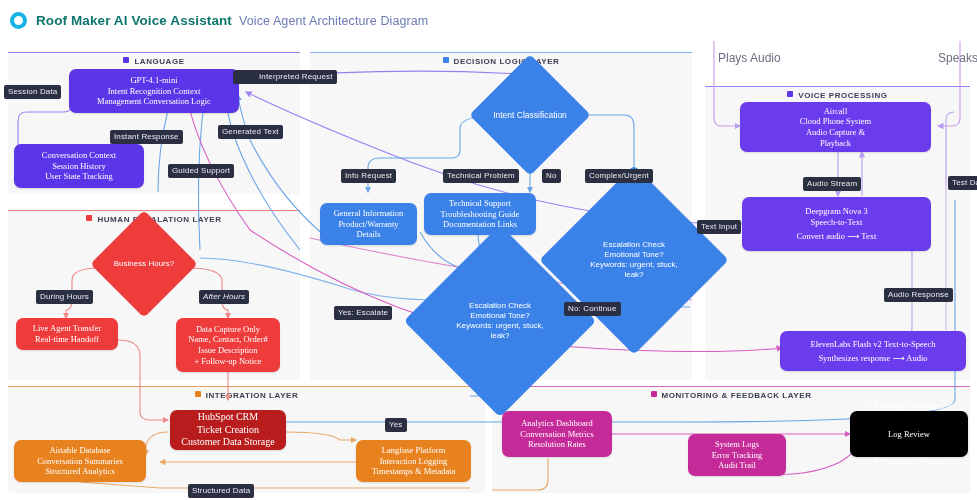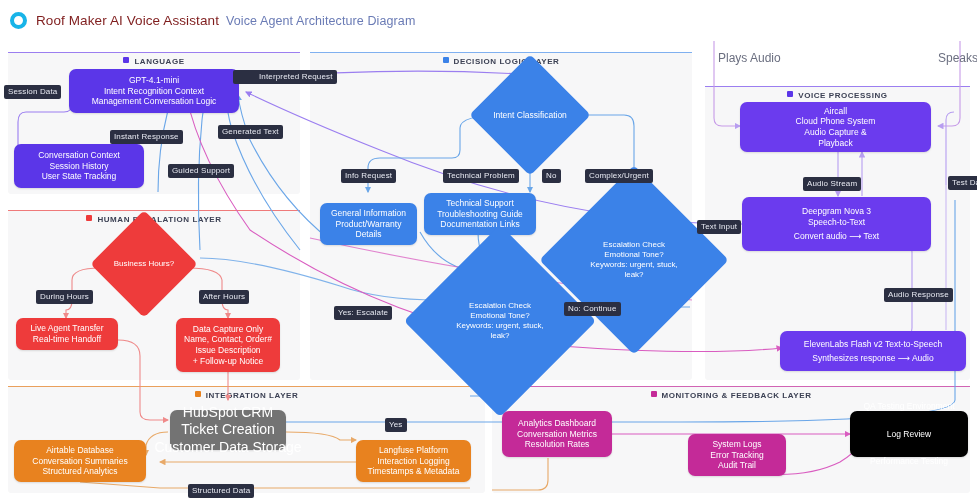--- a/index.html
+++ b/index.html
@@ -9,38 +9,38 @@
     font-family: "Liberation Sans", sans-serif;
     overflow: hidden;
   }
   #root { position: relative; width: 977px; height: 500px; background:#fff; }
 
   
   .header { position:absolute; left:0; top:0; width:977px; height:41px;
             display:flex; align-items:center; padding-left:10px; background:#fff; z-index:40; }
   .logo-ring { width:17px; height:17px; border-radius:50%;
                border:4px solid #18b4e8; margin-right:9px; flex:0 0 auto; }
-  .hdr-title { font-size:13.5px; font-weight:normal; color:#7f1d1d; letter-spacing:0.1px; }
+  .hdr-title { font-size:13.5px; font-weight:bold; color:#0f766e; letter-spacing:0.1px; }
   .hdr-sub   { font-size:12.5px; color:#6a7bb5; margin-left:7px; letter-spacing:0.1px; }
 
   
   .panel { position:absolute; background:#f7f7f8; border-radius:3px; }
   .panel .ptitle { position:absolute; left:0; right:0; top:5px; text-align:center;
                    font-size:8px; font-weight:bold; letter-spacing:0.55px; color:#3c4154; }
   .panel .pdot { display:inline-block; width:6px; height:6px; border-radius:1px;
                  margin-right:5px; vertical-align:1px; }
 
   
   .rule { position:absolute; height:1px; z-index:5; }
 
   
   .node { position:absolute; border-radius:7px; color:#fff;
           display:flex; flex-direction:column; align-items:center; justify-content:center;
           text-align:center; line-height:1.26; z-index:20;
-          box-shadow:0 1px 2px rgba(0,0,0,.12); padding:0 6px; }
+          box-shadow:0 1px 2px rgba(0,0,0,.12); padding:0 6px;font-family:Liberation Serif, serif; }
   .node .ln { display:block; white-space:nowrap; }
 
   
   .diamond { position:absolute; z-index:20; }
   .diamond .dshape { position:absolute; inset:0; transform:rotate(45deg); border-radius:5px; }
   .diamond .dtext { position:absolute; inset:0; display:flex; flex-direction:column;
                     align-items:center; justify-content:center; text-align:left;
                     color:#fff; line-height:1.25; z-index:2; }
 
   
@@ -283,21 +283,21 @@
     <span class="ln">Real-time Handoff</span>
   </div>
 
   <div class="node" style="left:176px; top:318px; width:104px; height:54px; background:#EE3B3B; font-size:8.5px;">
     <span class="ln">Data Capture Only</span>
     <span class="ln">Name, Contact, Order#</span>
     <span class="ln">Issue Description</span>
     <span class="ln">+ Follow-up Notice</span>
   </div>
 
-  <div class="node" style="left:170px; top:410px; width:116px; height:40px; background:#737373; font-size:14px;">
+  <div class="node" style="left:170px; top:410px; width:116px; height:40px; background:#b91c1c; font-size:10px;">
     <span class="ln">HubSpot CRM</span>
     <span class="ln">Ticket Creation</span>
     <span class="ln">Customer Data Storage</span>
   </div>
 
   <div class="node" style="left:14px; top:440px; width:132px; height:42px; background:#E8821F; font-size:8.5px;">
     <span class="ln">Airtable Database</span>
     <span class="ln">Conversation Summaries</span>
     <span class="ln">Structured Analytics</span>
   </div>
@@ -331,21 +331,21 @@
   <div class="elabel" style="left:110px;top:130px;">Instant Response</div>
   <div class="elabel" style="left:218px;top:125px;">Generated Text</div>
   <div class="elabel" style="left:168px;top:164px;">Guided Support</div>
   <div class="elabel" style="left:341px;top:169px;">Info Request</div>
   <div class="elabel" style="left:443px;top:169px;">Technical Problem</div>
   <div class="elabel" style="left:542px;top:169px;">No</div>
   <div class="elabel" style="left:585px;top:169px;">Complex/Urgent</div>
   <div class="elabel" style="left:334px;top:306px;">Yes: Escalate</div>
   <div class="elabel" style="left:564px;top:302px;">No: Continue</div>
   <div class="elabel" style="left:36px; top:290px;">During Hours</div>
-  <div class="elabel" style="left:199px;top:290px;">After Hours</div>
+  <div class="elabel" style="left:199px;top:290px;font-style:italic;">After Hours</div>
   <div class="elabel" style="left:803px;top:177px;">Audio Stream</div>
   <div class="elabel" style="left:697px;top:220px;">Text Input</div>
   <div class="elabel" style="left:884px;top:288px;">Audio Response</div>
   <div class="elabel" style="left:948px;top:176px;">Test Da</div>
   <div class="elabel" style="left:385px;top:418px;">Yes</div>
   <div class="elabel" style="left:188px;top:484px;">Structured Data</div>
 
   <div class="plain-label" style="left:718px;top:51px;">Plays Audio</div>
   <div class="plain-label" style="left:938px;top:51px;">Speaks</div>
 

